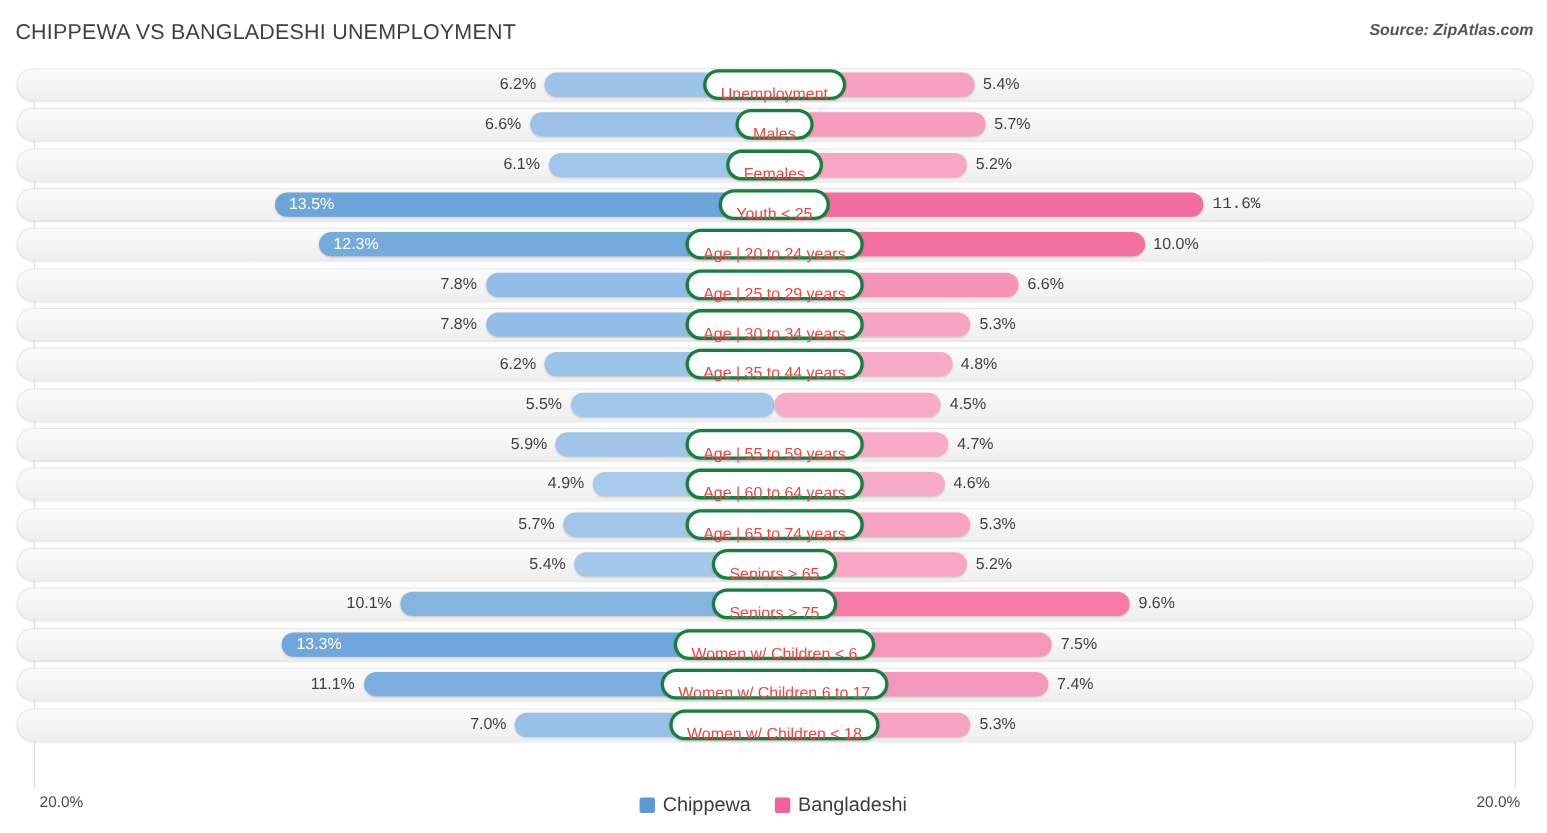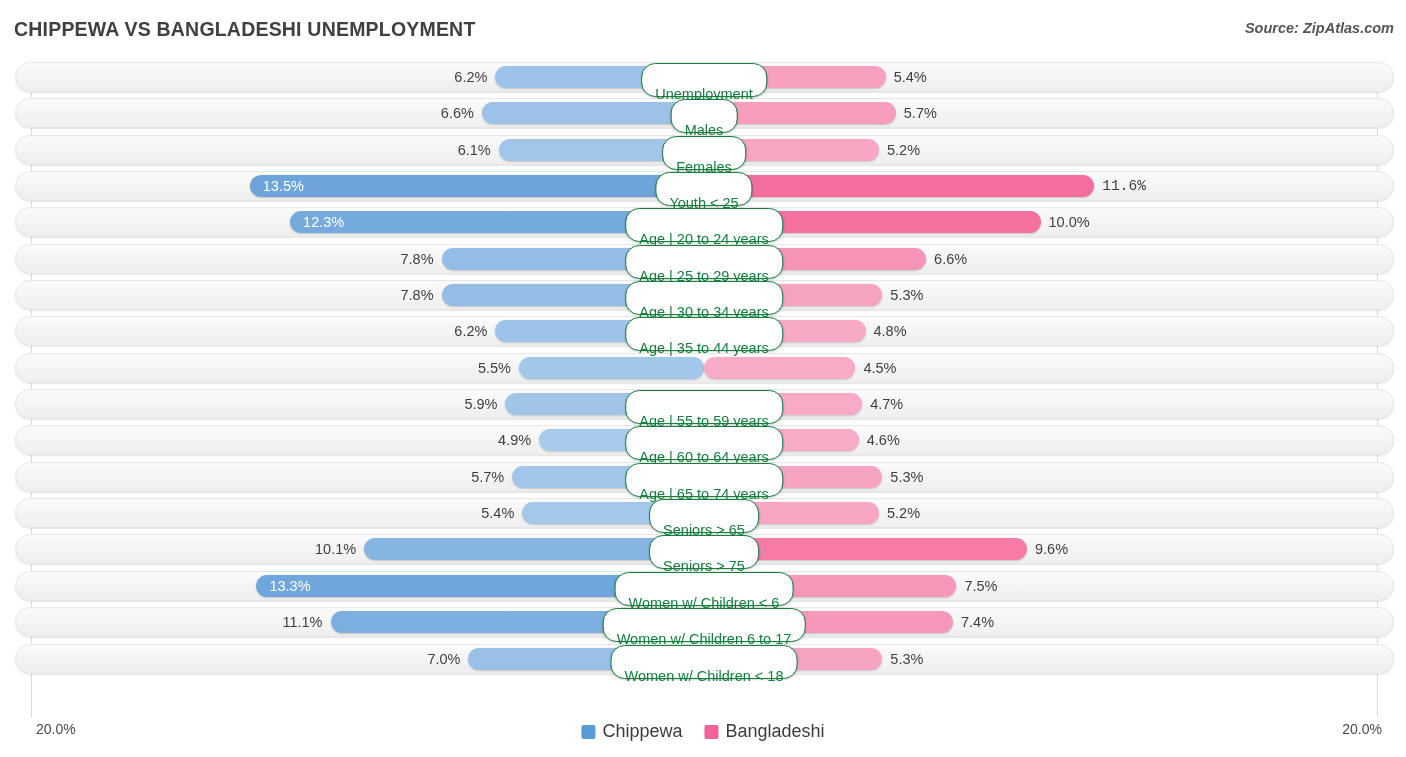--- a/index.html
+++ b/index.html
@@ -23,21 +23,21 @@
     top: 0; left: 0; right: 0;
     height: 58px;
   }
   .chart-title {
     position: absolute;
     left: 14px;
     top: 18px;
     font-size: 19.5px;
     letter-spacing: 0.2px;
     color: #404040;
-    font-weight: 700;
+    font-weight: 400;
     white-space: nowrap;
   }
   .source {
     position: absolute;
     right: 12px;
     top: 20px;
     font-size: 14.5px;
     font-style: italic;
     font-weight: bold;
     color: #555555;
@@ -122,26 +122,26 @@
   }
 
   
   .center-label {
     position: absolute;
     left: 50%;
     top: 1px;
     transform: translateX(-50%);
     height: 28px;
     line-height: 28px;
-    padding: 16px 13px;
+    padding: 6px 13px;
     background: #ffffff;
-    border: 1px solid #15803d;
+    border: 3px solid #15803d;
     border-radius: 14px;
     font-size: 14.5px;
-    color: #15803d;
+    color: #ef4444;
     white-space: nowrap;
     z-index: 5;
     box-shadow: 0 1px 2px rgba(0,0,0,0.16);
     box-sizing: border-box;
   }
 
   
   .footer {
     position: absolute;
     left: 0;

